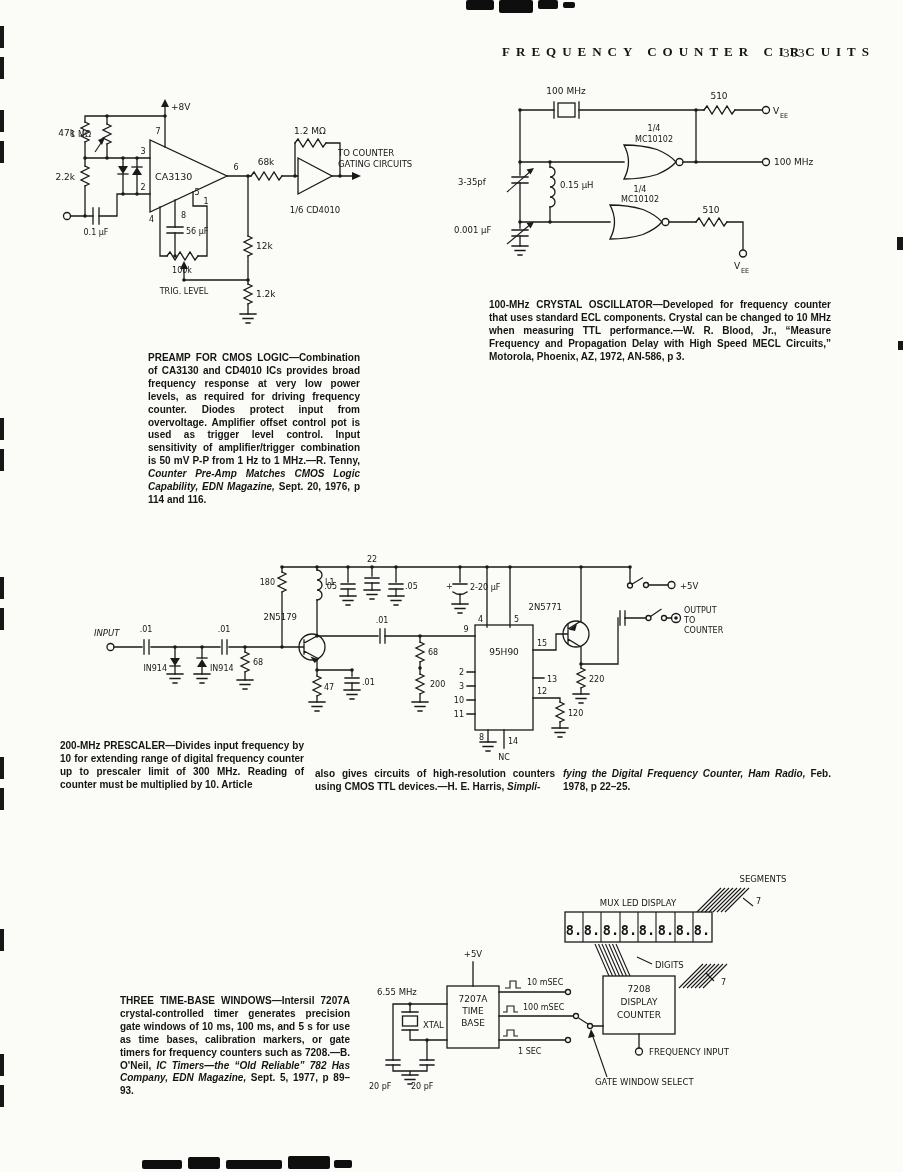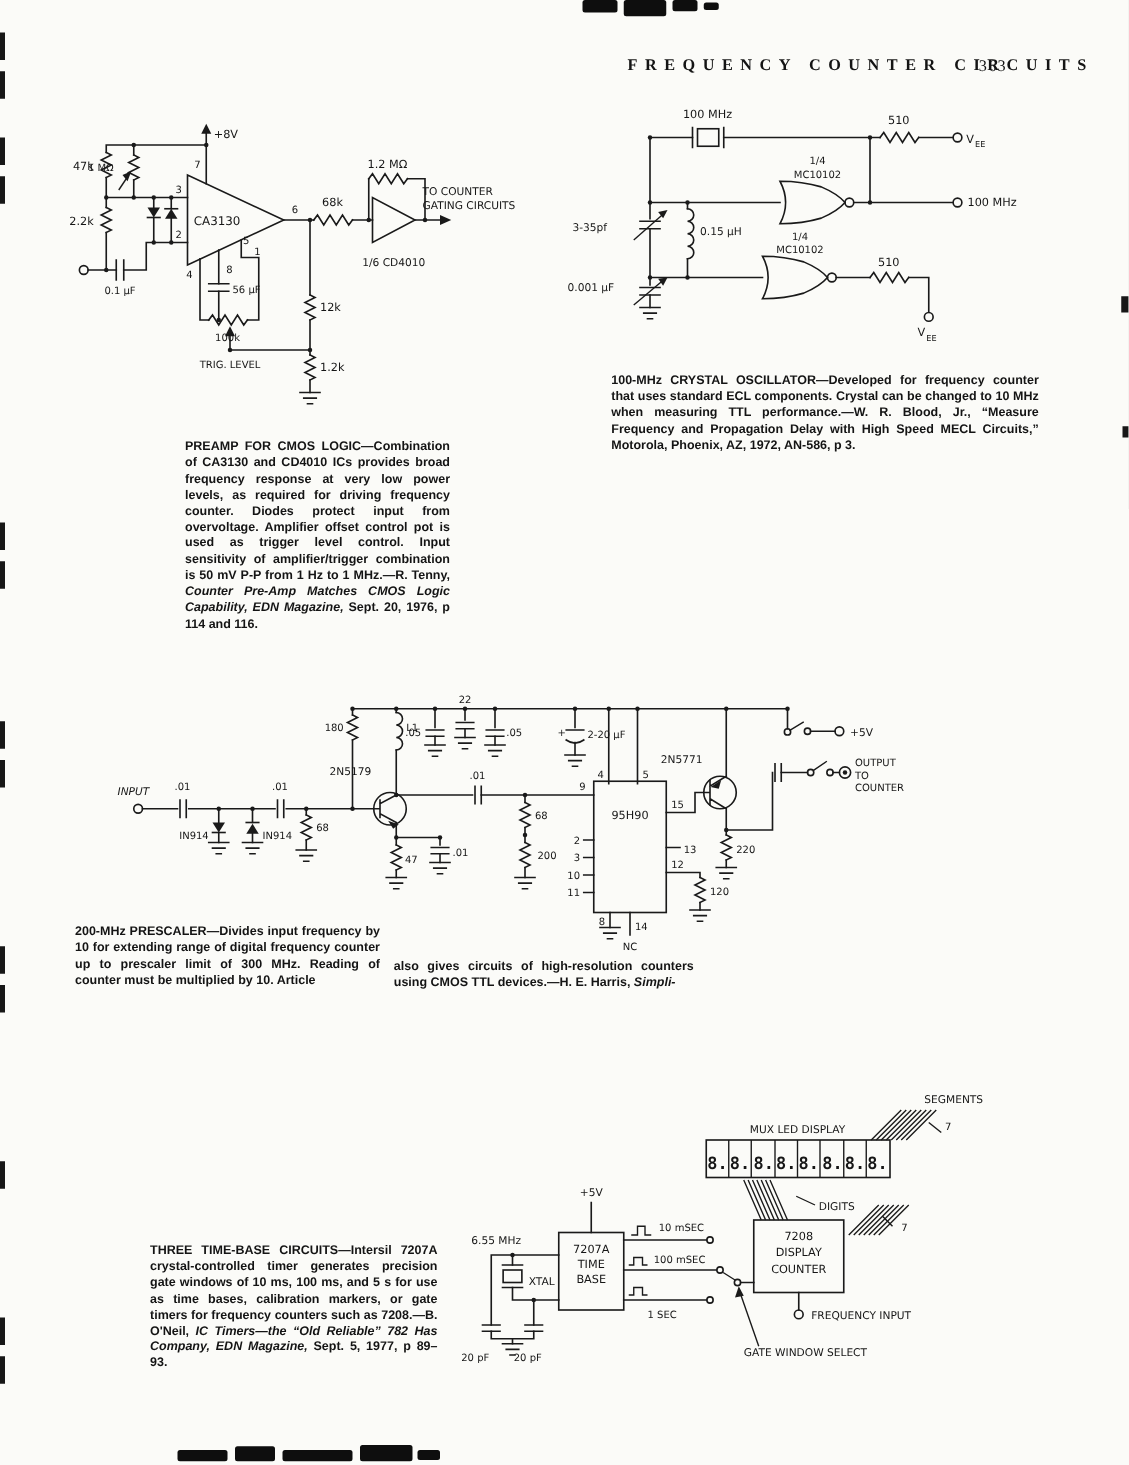--- a/index.html
+++ b/index.html
@@ -394,18 +394,21 @@
   <div class="caption" style="left:489px;top:299px;width:342px">
     <b>100-MHz CRYSTAL OSCILLATOR</b><span>—Developed for frequency counter that uses standard ECL components. Crystal can be changed to 10 MHz when measuring TTL performance.—W. R. Blood, Jr., “Measure Frequency and Propagation Delay with High Speed MECL Circuits,” Motorola, Phoenix, AZ, 1972, AN-586, p 3.</span>
   </div>
 
   <div class="caption" style="left:60px;top:740px;width:244px">
     <b>200-MHz PRESCALER</b><span>—Divides input frequency by 10 for extending range of digital frequency counter up to prescaler limit of 300 MHz. Reading of counter must be multiplied by 10. Article</span>
   </div>
   <div class="caption" style="left:315px;top:768px;width:240px">
     <span>also gives circuits of high-resolution counters using CMOS TTL devices.—H. E. Harris, </span><i>Simpli-</i>
   </div>
+  <div class="caption" style="left:563px;top:768px;width:268px">
+    <i>fying the Digital Frequency Counter, Ham Radio,</i><span> Feb. 1978, p 22–25.</span>
+  </div>
 
   <div class="caption" style="left:120px;top:995px;width:230px">
-    <b>THREE TIME-BASE CIRCUITS</b><span>—Intersil 7207A crystal-controlled timer generates precision gate windows of 10 ms, 100 ms, and 5 s for use as time bases, calibration markers, or gate timers for frequency counters such as 7208.—B. O'Neil, </span><i>IC Timers—the “Old Reliable” 782 Has Company, EDN Magazine,</i><span> Sept. 5, 1977, p 89–93.</span>
+    <b>THREE TIME-BASE WINDOWS</b><span>—Intersil 7207A crystal-controlled timer generates precision gate windows of 10 ms, 100 ms, and 5 s for use as time bases, calibration markers, or gate timers for frequency counters such as 7208.—B. O'Neil, </span><i>IC Timers—the “Old Reliable” 782 Has Company, EDN Magazine,</i><span> Sept. 5, 1977, p 89–93.</span>
   </div>
 
 </div>
 
 </body></html>

